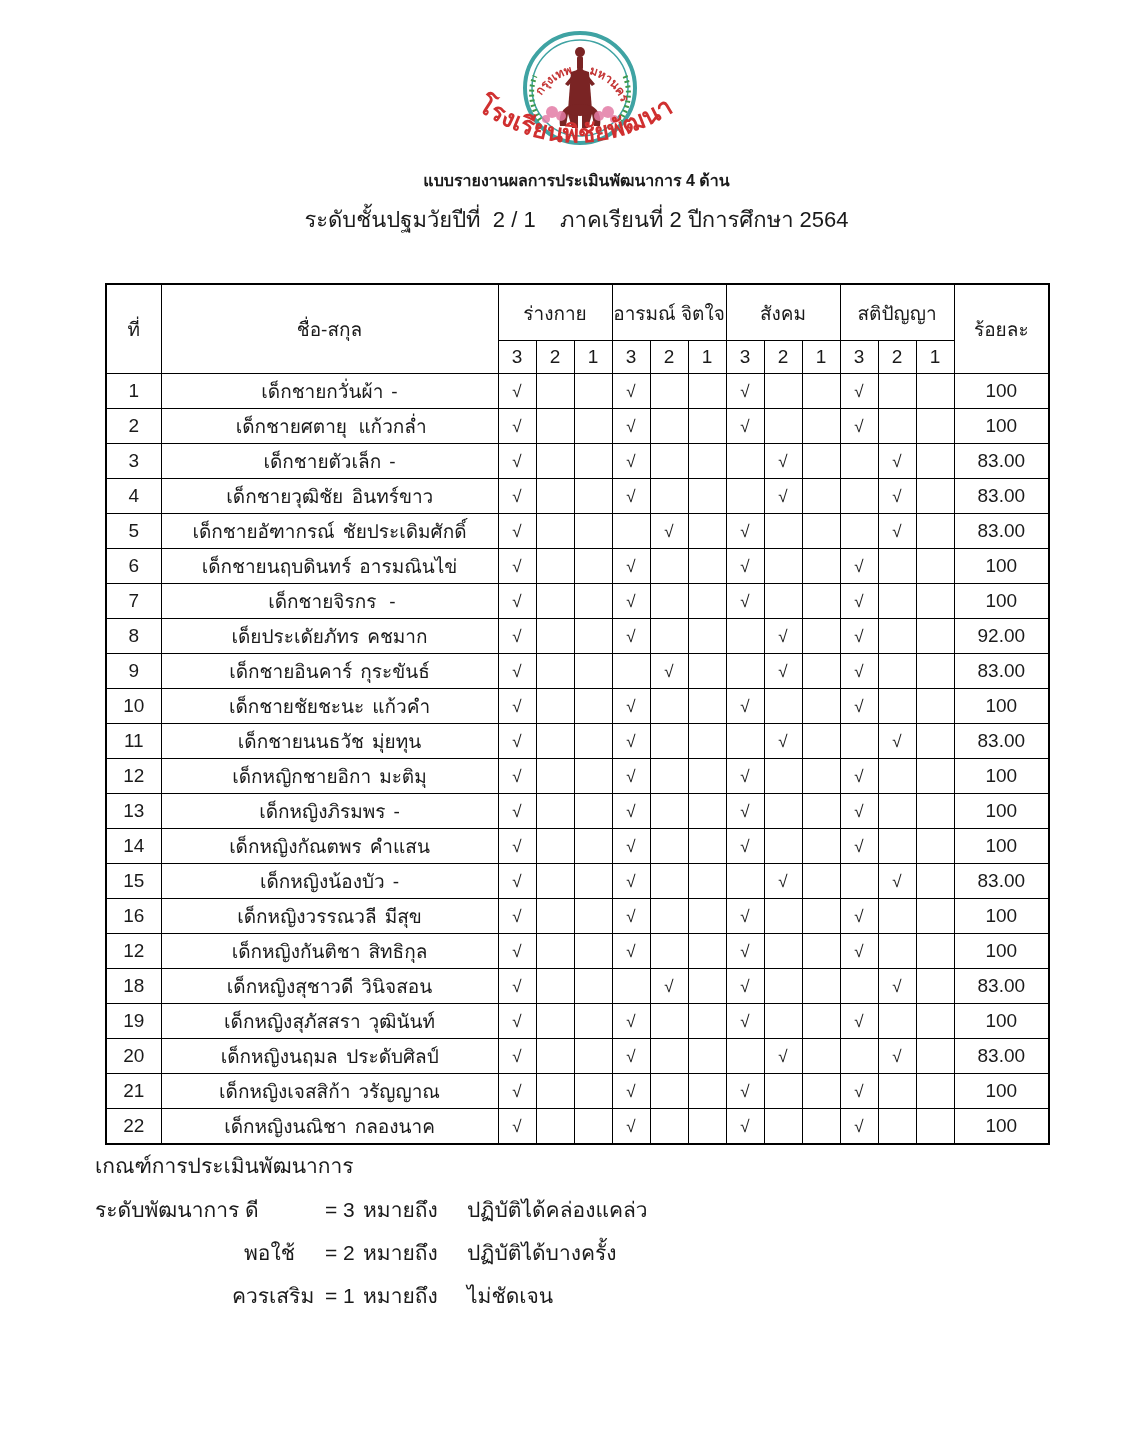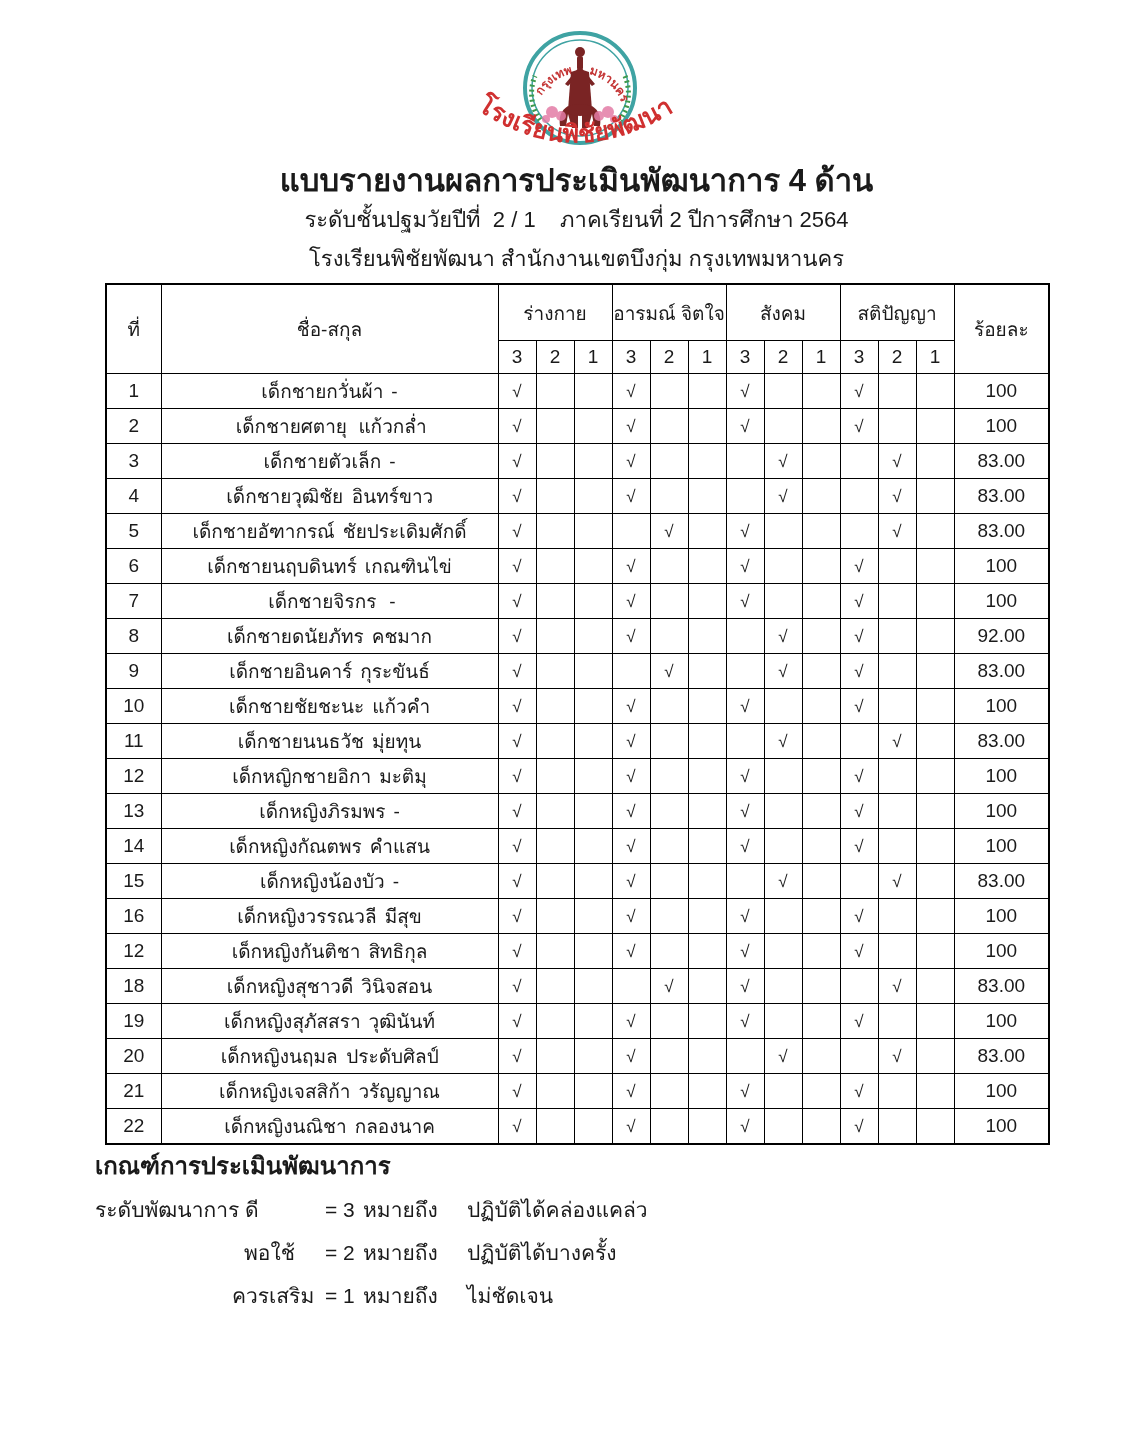--- a/index.html
+++ b/index.html
@@ -4,39 +4,39 @@
 <style>
   html,body{margin:0;padding:0;background:#ffffff;}
   .page{
     position:relative;width:1125px;height:1456px;background:#fff;
     font-family:"Liberation Sans", sans-serif;color:#1a1a1a;overflow:hidden;
   }
   
   .logo-wrap{position:absolute;left:468px;top:26px;width:230px;height:146px;}
   
   .title-block{position:absolute;left:105px;top:166px;width:943px;text-align:center;}
-  .title-main{font-size:31px;font-weight:bold;white-space:pre;line-height:30px;margin-bottom:9px;}
+  .title-main{font-size:16px;font-weight:bold;white-space:pre;line-height:30px;margin-bottom:9px;}
   .title-sub{font-size:22px;white-space:pre;line-height:30px;margin-bottom:9px;}
   
   .tbl-wrap{position:absolute;left:105px;top:283px;width:943px;}
   table.assess{border-collapse:collapse;table-layout:fixed;width:943px;border:2px solid #000;}
   table.assess th, table.assess td{
     border:1px solid #000;padding:0;text-align:center;vertical-align:middle;
     font-size:19px;font-weight:normal;overflow:hidden;
   }
   tr.hdr-top th{height:55px;}
   tr.hdr-sub th{height:32px;}
   tbody td{height:34px;}
   td.name-cell{text-align:left;padding-left:12px;white-space:nowrap;}
   td.name-cell .fname{display:inline-block;min-width:118px;font-family:Liberation Mono, monospace;}
   td.name-cell .sname{display:inline-block;margin-left:8px;}
   .chk{font-size:17px;}
   
   .criteria{position:absolute;left:95px;top:1150px;width:720px;font-size:21px;}
-  .crit-head{font-weight:bold;font-size:24px;height:44px;line-height:32px;}
+  .crit-head{font-weight:normal;font-size:21px;height:44px;line-height:32px;}
   .crit-line{position:relative;height:43px;line-height:32px;}
   .crit-line .c-label{position:absolute;left:0;}
   .crit-line.l2 .c-label{left:149px;}
   .crit-line.l3 .c-label{left:137px;}
   .crit-line .c-eq{position:absolute;left:230px;}
   .crit-line .c-means{position:absolute;left:268px;}
   .crit-line .c-desc{position:absolute;left:372px;}
 </style>
 </head>
 <body>
@@ -87,21 +87,20 @@
 
       <text font-size="25" font-weight="bold" style="fill:var(--school)" font-family="Liberation Sans, sans-serif" text-anchor="middle">
         <textPath href="#arcSchool" startOffset="50%">โรงเรียนพิชัยพัฒนา</textPath>
       </text>
     </svg>
   </div>
 
   <div class="title-block">
     <div class="title-main">แบบรายงานผลการประเมินพัฒนาการ 4 ด้าน</div>
     <div class="title-sub">ระดับชั้นปฐมวัยปีที่  2 / 1    ภาคเรียนที่ 2 ปีการศึกษา 2564</div>
-    <div class="title-sub">โรงเรียนพิชัยพัฒนา สำนักงานเขตบึงกุ่ม กรุงเทพมหานคร</div>
   </div>
 
   <div class="tbl-wrap">
     <table class="assess">
       <colgroup>
         <col style="width:55px">
         <col style="width:337px">
         <col span="12" style="width:38px">
         <col style="width:95px">
       </colgroup>
@@ -211,21 +210,21 @@
             <td><span class="chk">√</span></td>
             <td></td>
             <td></td>
             <td></td>
             <td><span class="chk">√</span></td>
             <td></td>
             <td>83.00</td>
           </tr>
           <tr>
             <td>6</td>
-            <td class="name-cell"><span class="fname">เด็กชายนฤบดินทร์</span><span class="sname">เกณฑินไข่</span></td>
+            <td class="name-cell"><span class="fname">เด็กชายนฤบดินทร์</span><span class="sname">อารมณินไข่</span></td>
             <td><span class="chk">√</span></td>
             <td></td>
             <td></td>
             <td><span class="chk">√</span></td>
             <td></td>
             <td></td>
             <td><span class="chk">√</span></td>
             <td></td>
             <td></td>
             <td><span class="chk">√</span></td>
@@ -245,21 +244,21 @@
             <td><span class="chk">√</span></td>
             <td></td>
             <td></td>
             <td><span class="chk">√</span></td>
             <td></td>
             <td></td>
             <td>100</td>
           </tr>
           <tr>
             <td>8</td>
-            <td class="name-cell"><span class="fname">เด็กชายดนัยภัทร</span><span class="sname">คชมาก</span></td>
+            <td class="name-cell"><span class="fname">เด็ยประเดัยภัทร</span><span class="sname">คชมาก</span></td>
             <td><span class="chk">√</span></td>
             <td></td>
             <td></td>
             <td><span class="chk">√</span></td>
             <td></td>
             <td></td>
             <td></td>
             <td><span class="chk">√</span></td>
             <td></td>
             <td><span class="chk">√</span></td>

